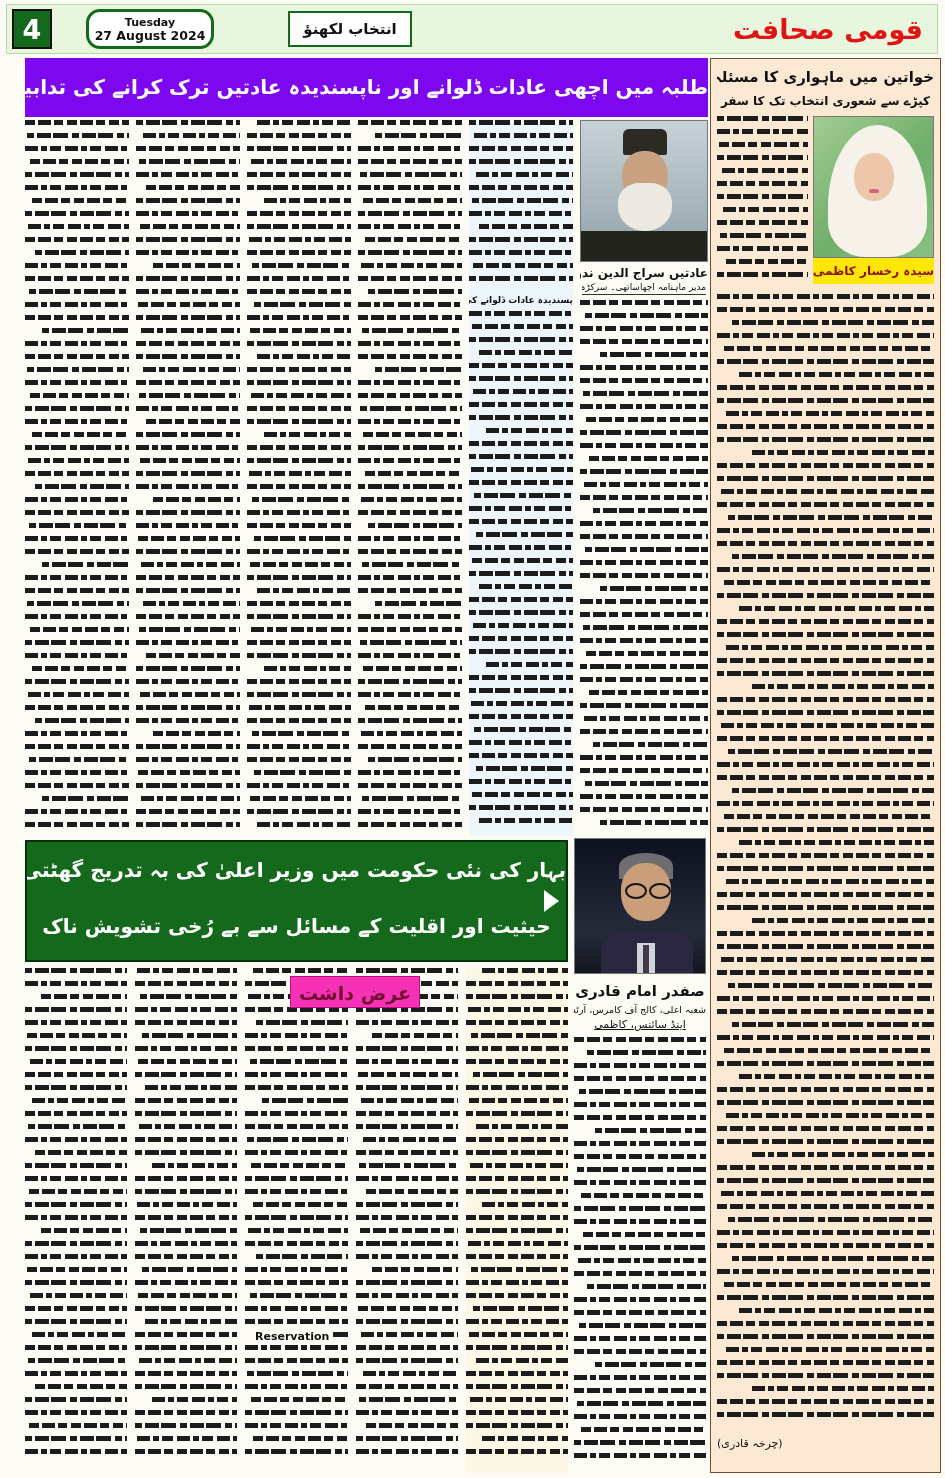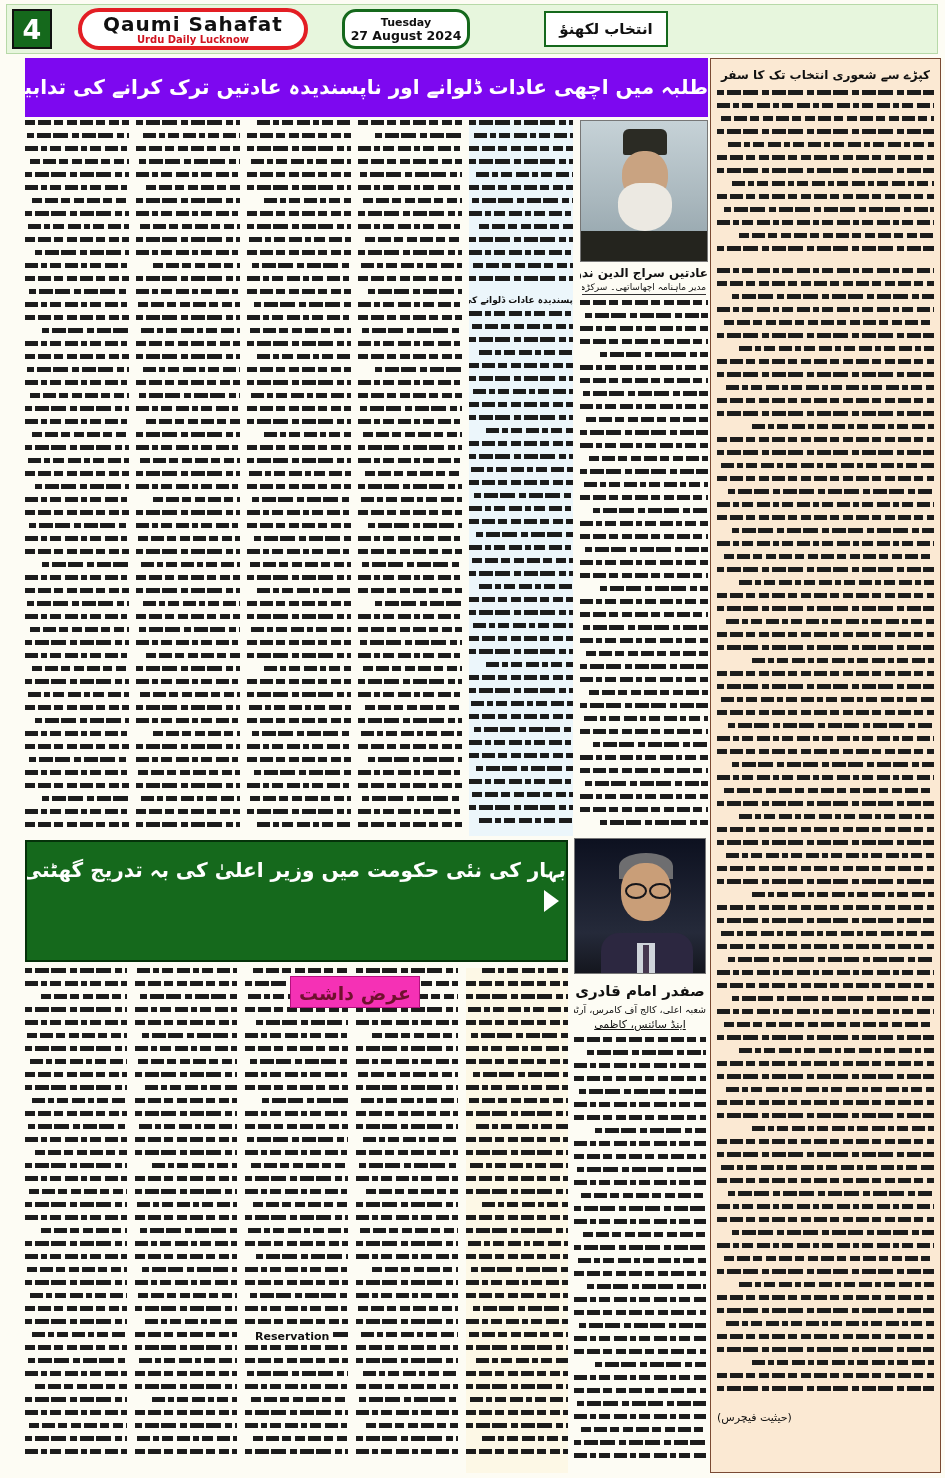--- a/index.html
+++ b/index.html
@@ -97,31 +97,28 @@
   .v1{background-image:repeating-linear-gradient(90deg,#1c1c1c 0 7px,transparent 7px 10px,#1c1c1c 10px 24px,transparent 24px 26px,#1c1c1c 26px 41px,transparent 41px 45px);}
   .v2{background-image:repeating-linear-gradient(90deg,#1c1c1c 0 13px,transparent 13px 16px,#1c1c1c 16px 22px,transparent 22px 25px,#1c1c1c 25px 36px,transparent 36px 40px);}
 </style>
 </head>
 <body>
 
 <div id="page">
 
   <div class="header">
     <div class="numbox">4</div>
-    <div class="masthead">
-      <div class="mt-title">Qaumi Sahafat</div>
-      <div class="mt-sub">Urdu Daily Lucknow</div>
-    </div>
     <div class="datebox">
       <div class="d1">Tuesday</div>
       <div class="d2">27 August 2024</div>
     </div>
     <div class="edition">
       <span dir="rtl">انتخاب لکھنؤ</span>
     </div>
+    <div class="paper-title">قومی صحافت</div>
   </div>
 
   <div class="band1">طلبہ میں اچھی عادات ڈلوانے اور ناپسندیدہ عادتیں ترک کرانے کی تدابیر</div>
 
   <div class="a1">
     <div class="col">
         <div class="sim" style="flex:1">
           <div class="ln v0" style="width: 100%;"></div>
           <div class="ln v1" style="width: 98%;"></div>
           <div class="ln v2" style="width: 100%;"></div>
@@ -466,38 +463,47 @@
           <div class="ln v1" style="width: 96%;"></div>
           <div class="ln v2" style="width: 100%;"></div>
           <div class="ln v0" style="width: 100%;"></div>
           <div class="ln v1" style="width: 84%;"></div>
         </div>
     </div>
   </div>
 
   <div class="sidebar">
     <div class="sb-head">
+      <div class="sb-h1">خواتین میں ماہواری کا مسئلہ</div>
       <div class="sb-h2">کپڑے سے شعوری انتخاب تک کا سفر</div>
     </div>
     <div class="sb-top">
       <div class="sim">
           <div class="ln v1" style="width: 100%;"></div>
           <div class="ln v2" style="width: 100%;"></div>
           <div class="ln v0" style="width: 98%;"></div>
           <div class="ln v1" style="width: 100%;"></div>
           <div class="ln v2" style="width: 95%;"></div>
           <div class="ln v0" style="width: 100%;"></div>
           <div class="ln v1" style="width: 100%;"></div>
           <div class="ln v2" style="width: 93%;"></div>
           <div class="ln v0" style="width: 100%;"></div>
           <div class="ln v1" style="width: 97%;"></div>
           <div class="ln v2" style="width: 100%;"></div>
           <div class="ln v0" style="width: 90%;"></div>
           <div class="ln v1" style="width: 100%;"></div>
         </div>
+      <div class="sb-photo-col">
+        <div class="photo photo-woman">
+          <div class="wm-hijab"></div>
+          <div class="wm-face"></div>
+          <div class="wm-lips"></div>
+        </div>
+        <div class="sb-caption">سیدہ رخسار کاظمی</div>
+      </div>
     </div>
     <div class="sb-bottom sim">
         <div class="ln v2" style="width: 100%;"></div>
         <div class="ln v0" style="width: 100%;"></div>
         <div class="ln v1" style="width: 93%;"></div>
         <div class="ln v2" style="width: 100%;"></div>
         <div class="ln v0" style="width: 97%;"></div>
         <div class="ln v1" style="width: 100%;"></div>
         <div class="ln v2" style="width: 90%;"></div>
         <div class="ln v0" style="width: 100%;"></div>
@@ -574,25 +580,26 @@
         <div class="ln v2" style="width: 90%;"></div>
         <div class="ln v0" style="width: 100%;"></div>
         <div class="ln v1" style="width: 100%;"></div>
         <div class="ln v2" style="width: 96%;"></div>
         <div class="ln v0" style="width: 100%;"></div>
         <div class="ln v1" style="width: 100%;"></div>
         <div class="ln v2" style="width: 84%;"></div>
         <div class="ln v0" style="width: 100%;"></div>
         <div class="ln v1" style="width: 100%;"></div>
       </div>
-    <div class="sb-credit">(حیثیت فیچرس)</div>
+    <div class="sb-credit">(چرخہ قادری)</div>
   </div>
 
   <div class="band2">
     <div class="hl">بہار کی نئی حکومت میں وزیر اعلیٰ کی بہ تدریج گھٹتی ہوئی</div>
+    <div class="hl">حیثیت اور اقلیت کے مسائل سے بے رُخی تشویش ناک</div>
     <div class="band2-chevron"></div>
   </div>
 
   <div class="p2wrap">
     <div class="photo photo-safdar">
       <div class="sf-hair"></div>
       <div class="sf-face"></div>
       <div class="sf-lens1"></div>
       <div class="sf-lens2"></div>
       <div class="sf-suit"></div>

